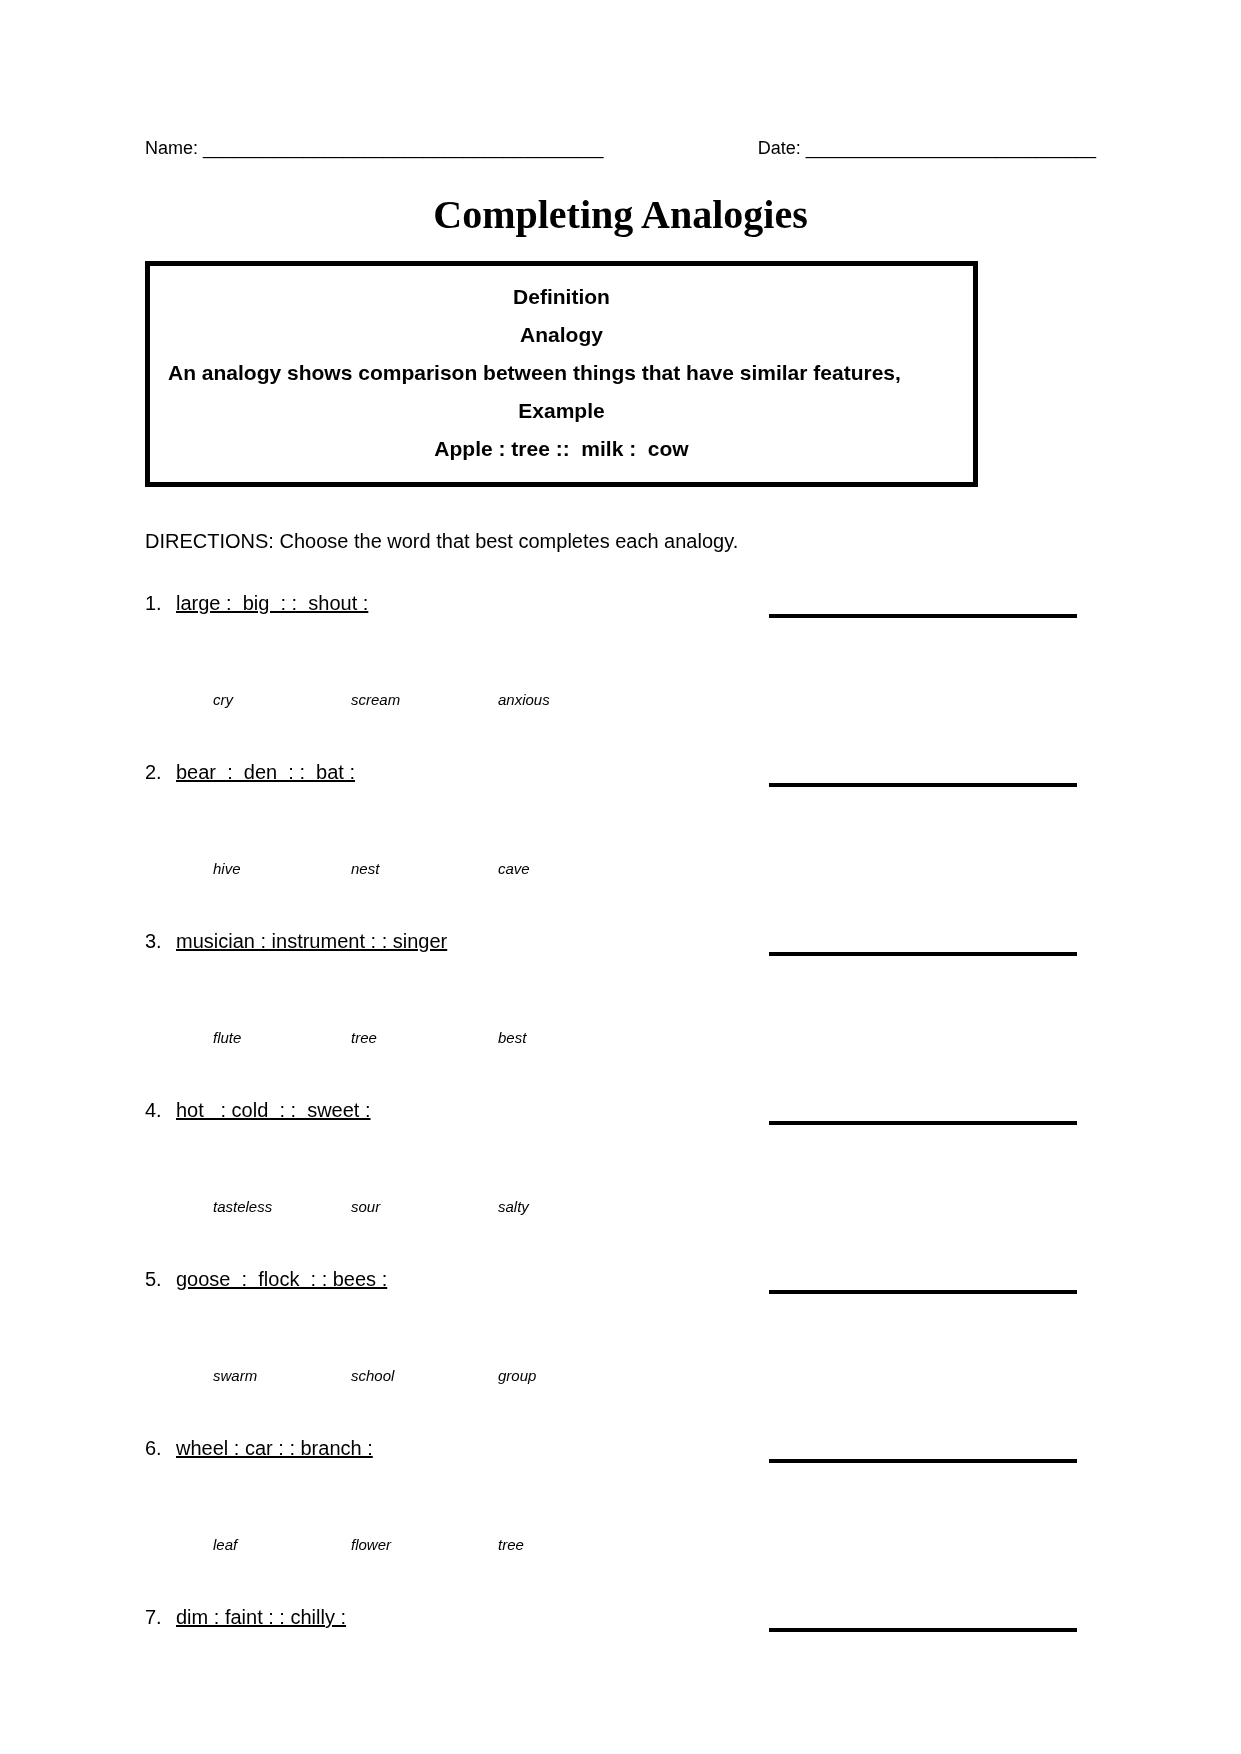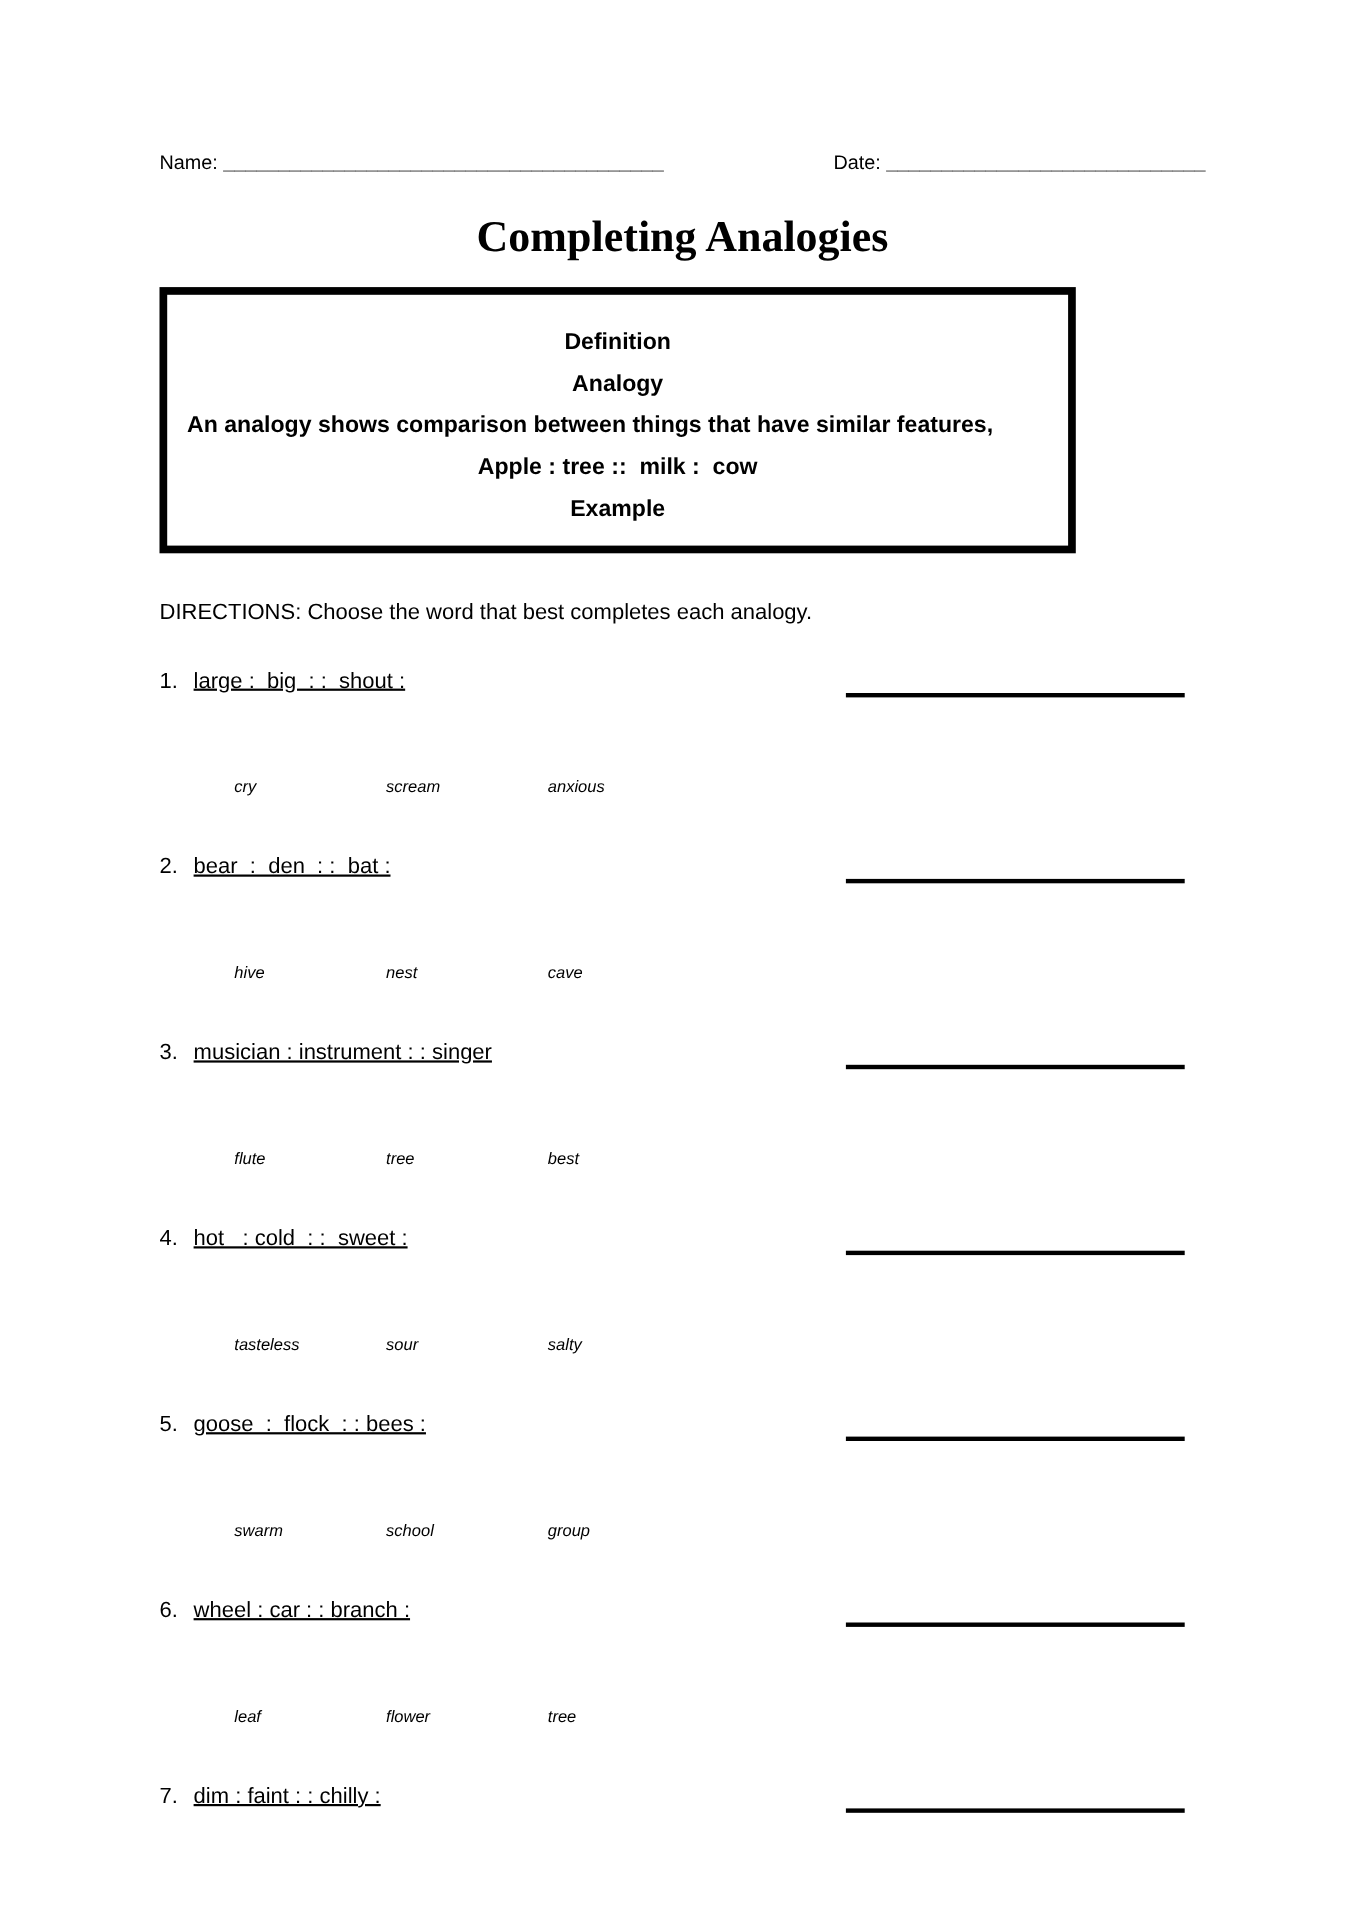--- a/index.html
+++ b/index.html
@@ -19,39 +19,39 @@
   
   .hdr-row {
     display: flex;
     justify-content: space-between;
     align-items: baseline;
     font-size: 18px;
     font-weight: bold;
     white-space: pre;
   }
   .hdr-label { font-weight: normal; }
-  .hdr-line { font-weight: bold; letter-spacing: 0px; }
+  .hdr-line { font-weight: normal; letter-spacing: 0px; }
 
   
   .title {
     margin-top: 34px;
     text-align: center;
     font-family: "Liberation Serif", serif;
     font-weight: bold;
     font-size: 40px;
     line-height: 44px;
   }
 
   
   .def-box {
     margin-top: 24px;
     width: 833px;
     box-sizing: border-box;
-    border: 7px solid #000000;
-    padding: 24px 18px 14px 18px;
+    border: 5px solid #000000;
+    padding: 12px 18px 14px 18px;
     font-weight: bold;
     font-size: 21px;
     line-height: 38px;
   }
   .def-center { text-align: center; white-space: pre; }
   .def-left   { text-align: left; }
 
   
   .directions {
     margin-top: 42px;
@@ -100,22 +100,22 @@
     <span><span class="hdr-label">Name:</span> <span class="hdr-line">________________________________________</span></span>
     <span><span class="hdr-label">Date:</span> <span class="hdr-line">_____________________________</span></span>
   </div>
 
   <div class="title">Completing Analogies</div>
 
   <div class="def-box">
     <div class="def-center">Definition</div>
     <div class="def-center">Analogy</div>
     <div class="def-left">An analogy shows comparison between things that have similar features,</div>
+    <div class="def-center">Example</div>
     <div class="def-center">Apple : tree ::  milk :  cow</div>
-    <div class="def-center">Example</div>
   </div>
 
   <div class="directions">DIRECTIONS: Choose the word that best completes each analogy.</div>
 
   <div class="q-list">
 
     <div class="q-row first">
       <span class="q-left"><span class="q-num">1.</span><span>large :  big  : :  shout :</span></span>
       <span class="answer-line"></span>
     </div>

